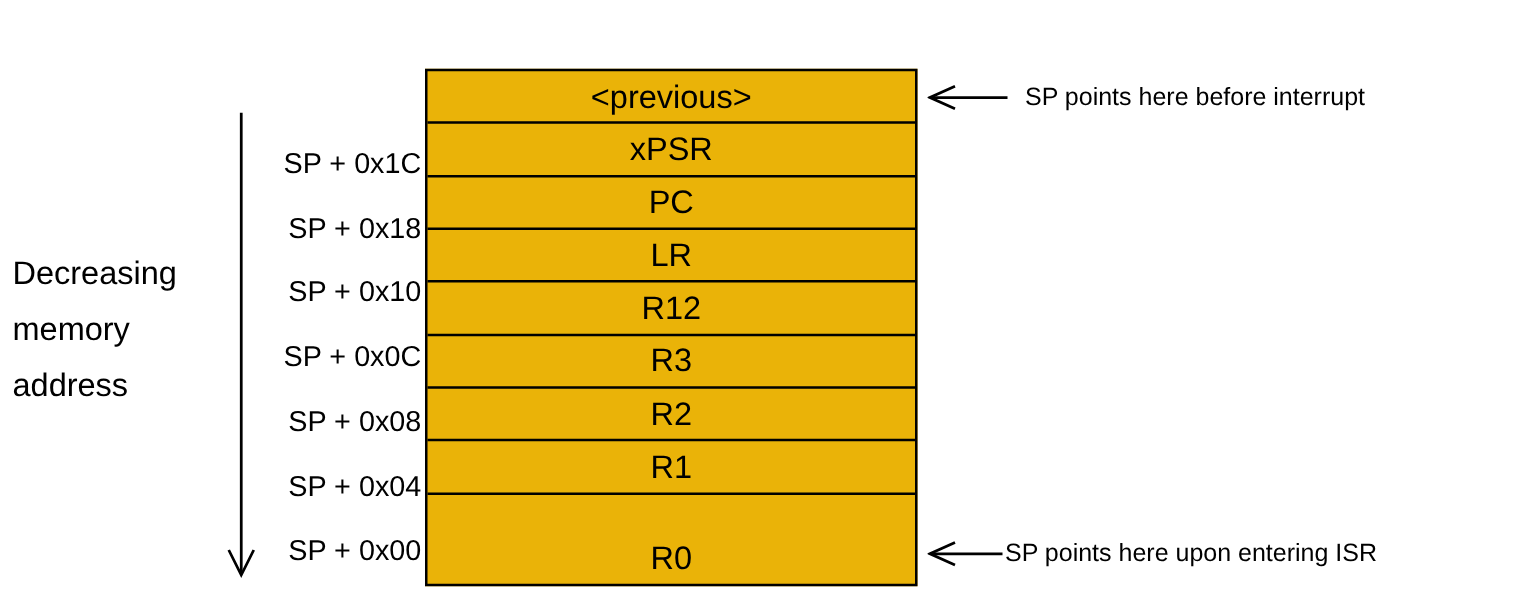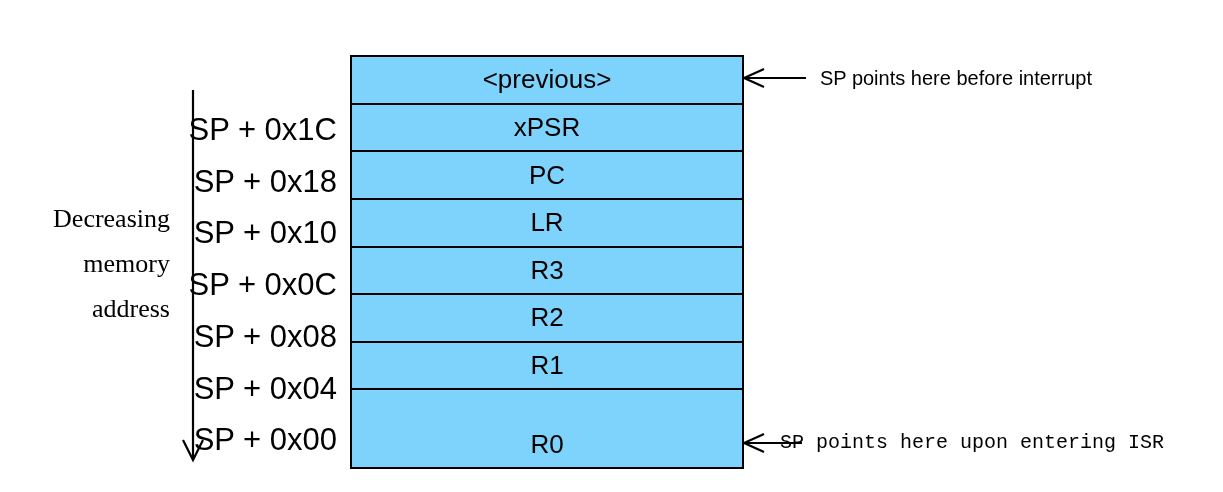--- a/index.html
+++ b/index.html
@@ -11,77 +11,76 @@
     font-family: "Liberation Sans", sans-serif;
     color: #000000;
     overflow: hidden;
   }
   
   .caption {
     position: absolute;
     left: 10px;
     top: 196px;
     width: 160px;
-    text-align: right;
+    text-align: left;
     font-size: 26px;
     line-height: 45px;
-    font-family: Liberation Serif, serif;
   }
   .caption div { height: 45px; }
   
   .v-arrow { position: absolute; left: 180px; top: 90px; }
   
   .addresses {
     position: absolute;
     left: 150px;
     top: 55px;
     width: 187px;
     height: 414px;
     display: flex;
     flex-direction: column;
   }
   .addr {
     flex: 1;
     line-height: 46px;
     text-align: right;
-    font-size: 31px;
+    font-size: 23px;
     white-space: nowrap;
   }
   
   .stack {
     position: absolute;
-    left: 350px;
+    left: 340px;
     top: 55px;
     width: 394px;
     height: 414px;
     box-sizing: border-box;
     border: 2px solid #000000;
     display: flex;
     flex-direction: column;
-    background: #7dd3fc;
+    background: #eab308;
   }
   .cell {
     flex: 1;
     display: flex;
     align-items: center;
     justify-content: center;
     font-size: 26px;
     border-bottom: 2px solid #000000;
     white-space: nowrap;
   }
   .cell:last-child { border-bottom: none; margin-top: 31px; }
   
   .annotation {
     position: absolute;
     font-size: 20px;
     line-height: 32px;
     white-space: nowrap;
   }
   .anno-before { left: 820px; top: 62px; }
-  .anno-isr    { left: 780px; top: 427px; font-family: Liberation Mono, monospace; }
+  .anno-isr    { left: 804px; top: 427px; }
   .h-arrow { position: absolute; }
   .h-arrow-before { left: 742px; top: 66px; }
   .h-arrow-isr    { left: 742px; top: 431px; }
 </style>
 </head>
 <body>
 
 <div class="canvas">
 
   <div class="caption">
@@ -104,20 +103,21 @@
     <div class="addr">SP + 0x08</div>
     <div class="addr">SP + 0x04</div>
     <div class="addr">SP + 0x00</div>
   </div>
 
   <div class="stack">
     <div class="cell">&lt;previous&gt;</div>
     <div class="cell">xPSR</div>
     <div class="cell">PC</div>
     <div class="cell">LR</div>
+    <div class="cell">R12</div>
     <div class="cell">R3</div>
     <div class="cell">R2</div>
     <div class="cell">R1</div>
     <div class="cell">R0</div>
   </div>
 
   <svg class="h-arrow h-arrow-before" width="68" height="24">
     <line x1="64" y1="12" x2="3" y2="12" stroke="#000000" stroke-width="2.2"></line>
     <polyline points="22,3 2,12 22,21" fill="none" stroke="#000000" stroke-width="2.2"></polyline>
   </svg>

